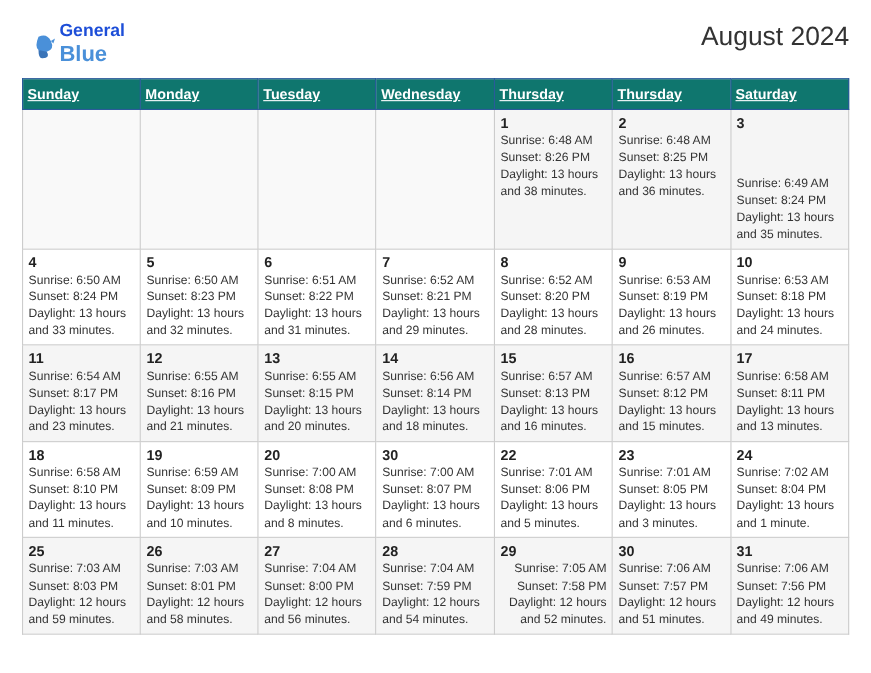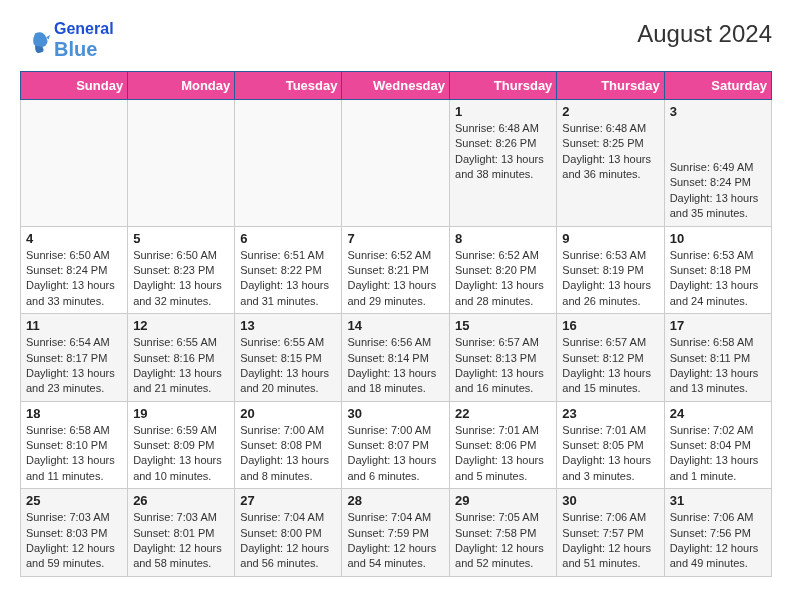--- a/index.html
+++ b/index.html
@@ -36,27 +36,28 @@
     .location-title {
       font-size: 16px;
       color: #555;
     }
     .calendar-table {
       width: 100%;
       border-collapse: collapse;
       font-size: 11px;
     }
     .calendar-table thead th {
-      background-color: #ec4899;
+      background-color: #0f766e;
       color: #fff;
       padding: 6px 4px;
-      text-align: right;
+      text-align: left;
       font-size: 13px;
       font-weight: bold;
       border: 1px solid #2a5a9a;
+      text-decoration: underline;
     }
     .calendar-table tbody td {
       border: 1px solid #ccc;
       vertical-align: top;
       padding: 4px 5px;
       width: 108px;
       min-height: 80px;
       background: #fff;
     }
     .calendar-table tbody tr:nth-child(odd) td {
@@ -318,21 +319,21 @@
         </td>
         <td>
           <span class="day-number">28</span>
           <div class="day-info" style="white-space: pre-line;">Sunrise: 7:04 AM
 Sunset: 7:59 PM
 Daylight: 12 hours
 and 54 minutes.</div>
         </td>
         <td>
           <span class="day-number">29</span>
-          <div class="day-info" style="white-space: pre-line;">Sunrise: 7:05 AM
+          <div class="day-info" style="white-space: pre-line; text-align: right;">Sunrise: 7:05 AM
 Sunset: 7:58 PM
 Daylight: 12 hours
 and 52 minutes.</div>
         </td>
         <td>
           <span class="day-number">30</span>
           <div class="day-info" style="white-space: pre-line;">Sunrise: 7:06 AM
 Sunset: 7:57 PM
 Daylight: 12 hours
 and 51 minutes.</div>

